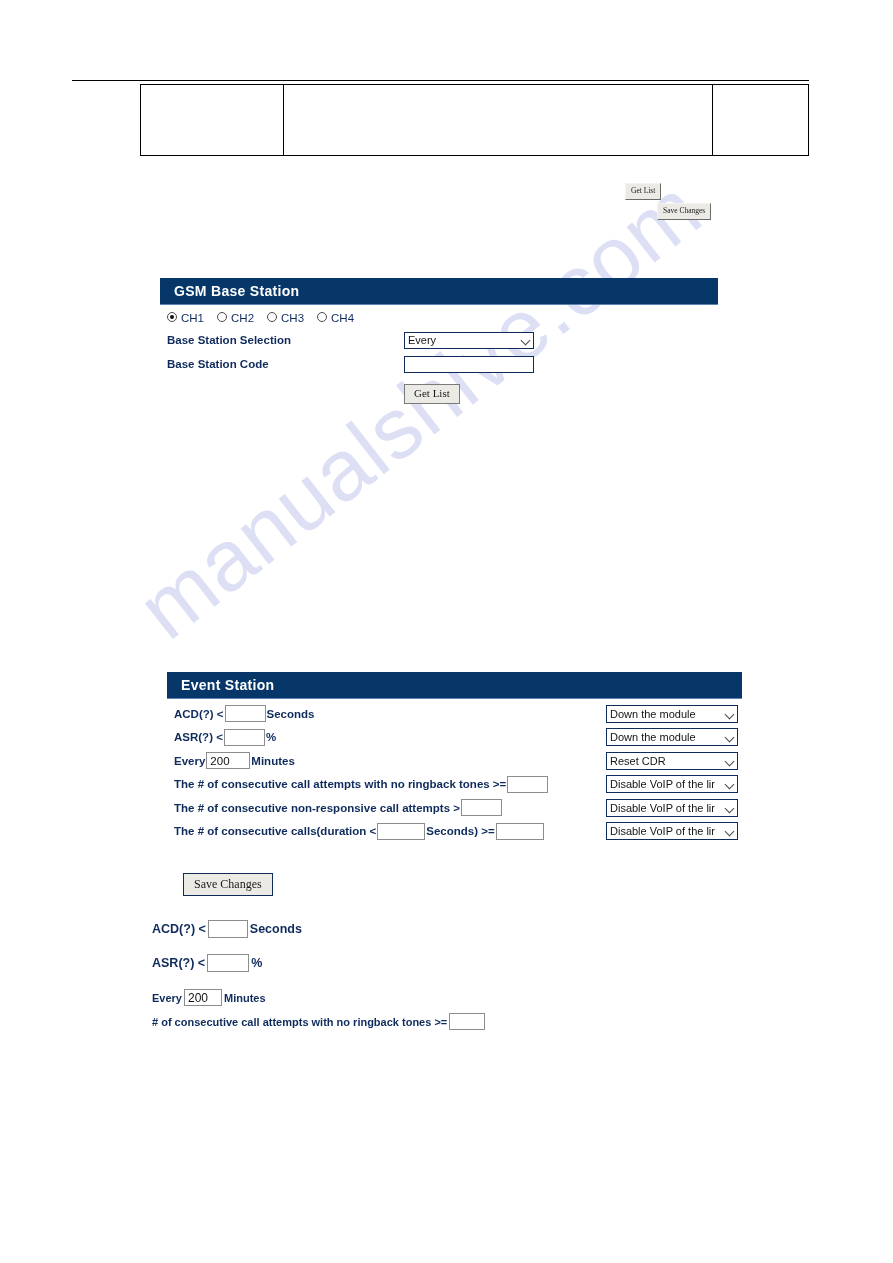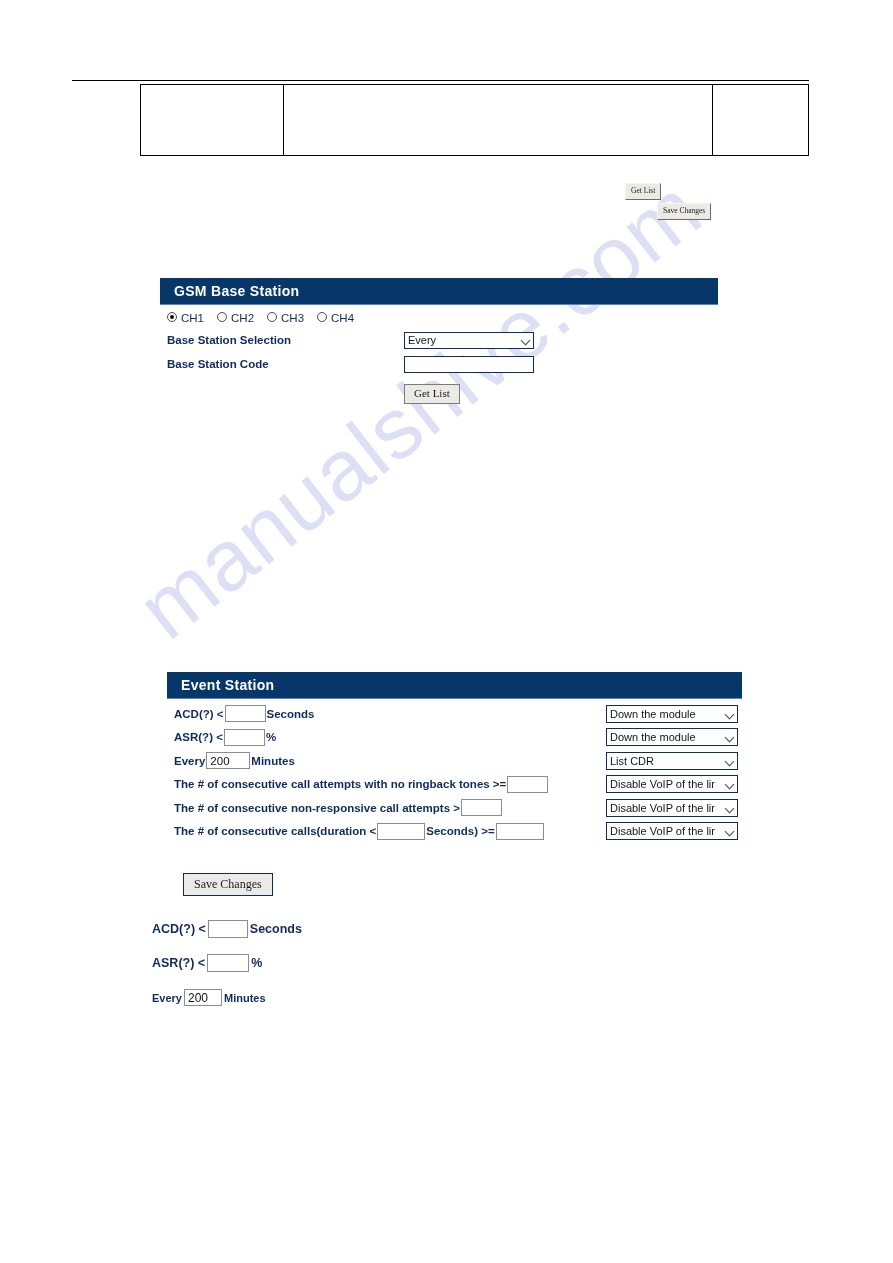--- a/index.html
+++ b/index.html
@@ -342,21 +342,21 @@
           <span class="caret"></span>
         </span>
       </div>
 
       <div class="ev-row">
         <span class="ev-text">Every</span>
         <span class="ev-in w44">200</span>
         <span class="ev-text">Minutes</span>
         <span class="ev-spacer"></span>
         <span class="ev-sel">
-          <span class="txt">List CDR</span>
+          <span class="txt">Reset CDR</span>
           <span class="caret"></span>
         </span>
       </div>
 
       <div class="ev-row">
         <span class="ev-text">The # of consecutive call attempts with no ringback tones &gt;=</span>
         <span class="ev-in"></span>
         <span class="ev-spacer"></span>
         <span class="ev-sel">
           <span class="txt">Disable VoIP of the lir</span>
@@ -404,14 +404,18 @@
     <span class="bx w42"></span>
     <span class="lbl">%</span>
   </div>
 
   <div class="free" id="free-every">
     <span class="lbl sm">Every</span>
     <span class="bx w38">200</span>
     <span class="lbl sm">Minutes</span>
   </div>
 
+  <div class="free" id="free-ringback">
+    <span class="lbl sm"># of consecutive call attempts with no ringback tones &gt;=</span>
+    <span class="bx w36"></span>
+  </div>
 
 </div>
 
 </body></html>

